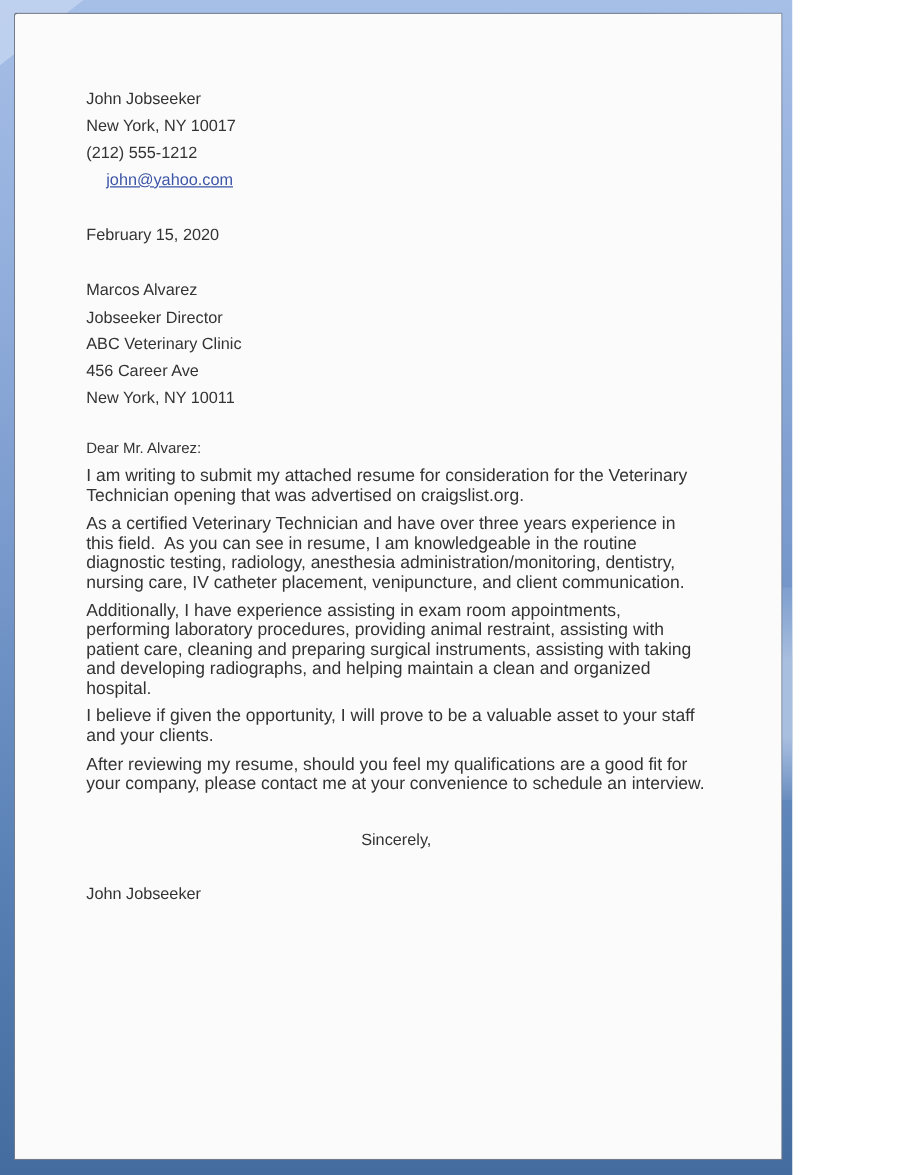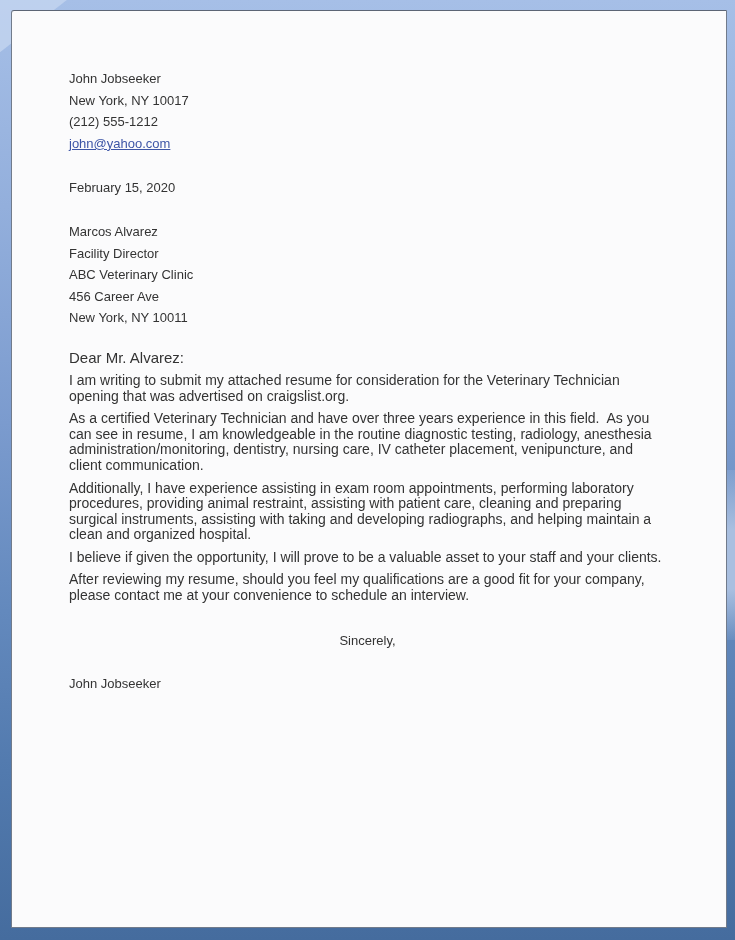--- a/index.html
+++ b/index.html
@@ -2,21 +2,21 @@
 <html><head>
 <meta charset="utf-8">
 <style>
   html, body {
     margin: 0;
     padding: 0;
     background: #ffffff;
   }
   .viewport {
     position: relative;
-    width: 735px;
+    width: 634px;
     height: 940px;
     overflow: hidden;
     font-family: "Liberation Sans", "DejaVu Sans", sans-serif;
   }
   
   .frame {
     position: absolute;
     inset: 0;
     background: linear-gradient(180deg,
       #a6bfe7 0%,
@@ -64,30 +64,31 @@
   .addr-line {
     font-size: 13px;
     line-height: 21.6px;
     white-space: pre-wrap;
   }
   .email-line { line-height: 21.6px; font-size: 13px; }
   .email-line a {
     color: #3d55a6;
     text-decoration: underline;
     cursor: pointer;
+    margin-left: 16px;
   }
   .date-line {
     margin-top: 23px;
     font-size: 13px;
     line-height: 21.6px;
   }
   .recipient-block { margin-top: 22px; }
   .salutation {
     margin-top: 21px;
-    font-size: 15px;
+    font-size: 12px;
     line-height: 16px;
     margin-bottom: 7px;
   }
   .body-paragraph {
     margin: 0 0 7px 0;
     font-size: 14px;
     line-height: 15.6px;
     white-space: pre-wrap;
   }
   .closing {
@@ -119,21 +120,21 @@
       <div class="addr-line">(212) 555-1212</div>
       <div class="email-line">
         <a>john@yahoo.com</a>
       </div>
     </div>
 
     <div class="date-line">February 15, 2020</div>
 
     <div class="recipient-block">
       <div class="addr-line">Marcos Alvarez</div>
-      <div class="addr-line">Facility Director</div>
+      <div class="addr-line">Jobseeker Director</div>
       <div class="addr-line">ABC Veterinary Clinic</div>
       <div class="addr-line">456 Career Ave</div>
       <div class="addr-line">New York, NY 10011</div>
     </div>
 
     <div class="salutation">Dear Mr. Alvarez:</div>
 
     <div class="letter-body">
       <p class="body-paragraph">I am writing to submit my attached resume for consideration for the Veterinary Technician opening that was advertised on craigslist.org.</p>
       <p class="body-paragraph">As a certified Veterinary Technician and have over three years experience in this field.  As you can see in resume, I am knowledgeable in the routine diagnostic testing, radiology, anesthesia administration/monitoring, dentistry, nursing care, IV catheter placement, venipuncture, and client communication.</p>

